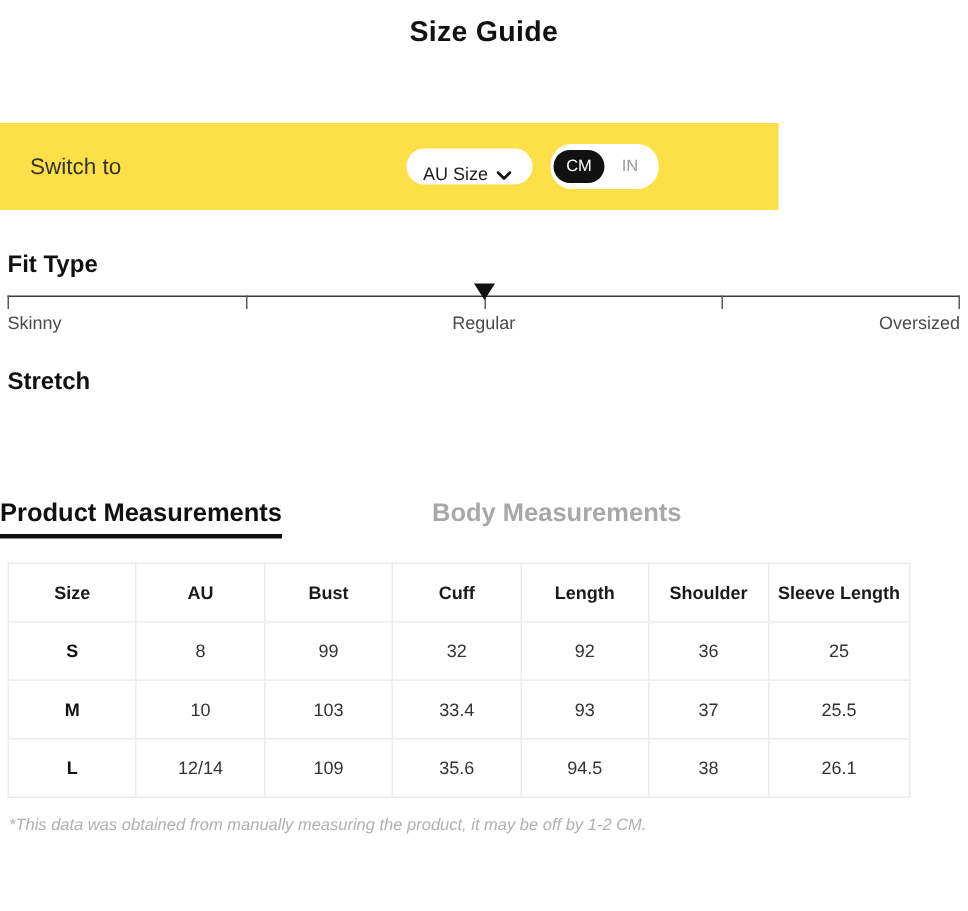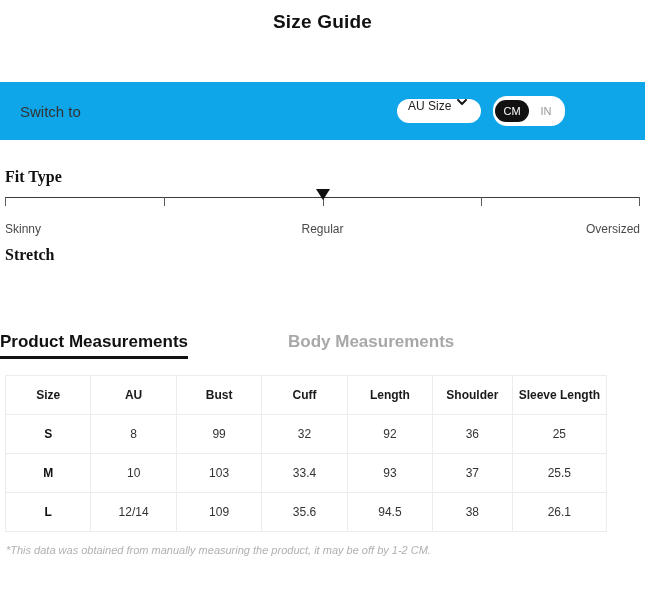--- a/index.html
+++ b/index.html
@@ -25,23 +25,23 @@
     letter-spacing: 0.2px;
     padding-top: 11px;
     margin: 0;
   }
 
   
   .switch-band {
     position: absolute;
     left: 0;
     top: 82px;
-    width: 645px;
+    width: 519px;
     height: 58px;
-    background: #0ea5e9;
+    background: #fde047;
     display: flex;
     align-items: center;
   }
   .switch-label {
     font-size: 15px;
     color: #333333;
     margin-left: 20px;
   }
   .switch-controls {
     margin-left: auto;
@@ -49,21 +49,21 @@
     display: flex;
     align-items: center;
     gap: 12px;
   }
   .size-select {
     background: #ffffff;
     border-radius: 14px;
     height: 24px;
     padding: 0 11px;
     display: flex;
-    align-items: flex-start;
+    align-items: flex-end;
     gap: 6px;
     font-size: 12px;
     color: #222222;
     cursor: pointer;
     min-width: 62px;
   }
   .chev {
     width: 9px;
     height: 9px;
     display: inline-block;
@@ -99,21 +99,20 @@
     color: #ffffff;
   }
 
   
   .section-heading {
     font-size: 16px;
     font-weight: bold;
     color: #111111;
     margin: 0;
     padding-left: 5px;
-    font-family: Liberation Serif, serif;
   }
   .scale-wrap {
     position: relative;
     margin: 0 5px;
     height: 40px;
   }
   .scale-line {
     position: absolute;
     left: 0;
     right: 0;
@@ -144,21 +143,20 @@
     right: 0;
     top: 22px;
     height: 16px;
   }
   .scale-labels span {
     position: absolute;
     font-size: 12px;
     color: #4a4a4a;
     white-space: nowrap;
     top: 0;
-    margin-top: 14px;
   }
 
   
   .tabs {
     display: flex;
     justify-content: flex-start;
     gap: 100px;
     margin-top: 6px;
     padding-bottom: 6px;
   }

